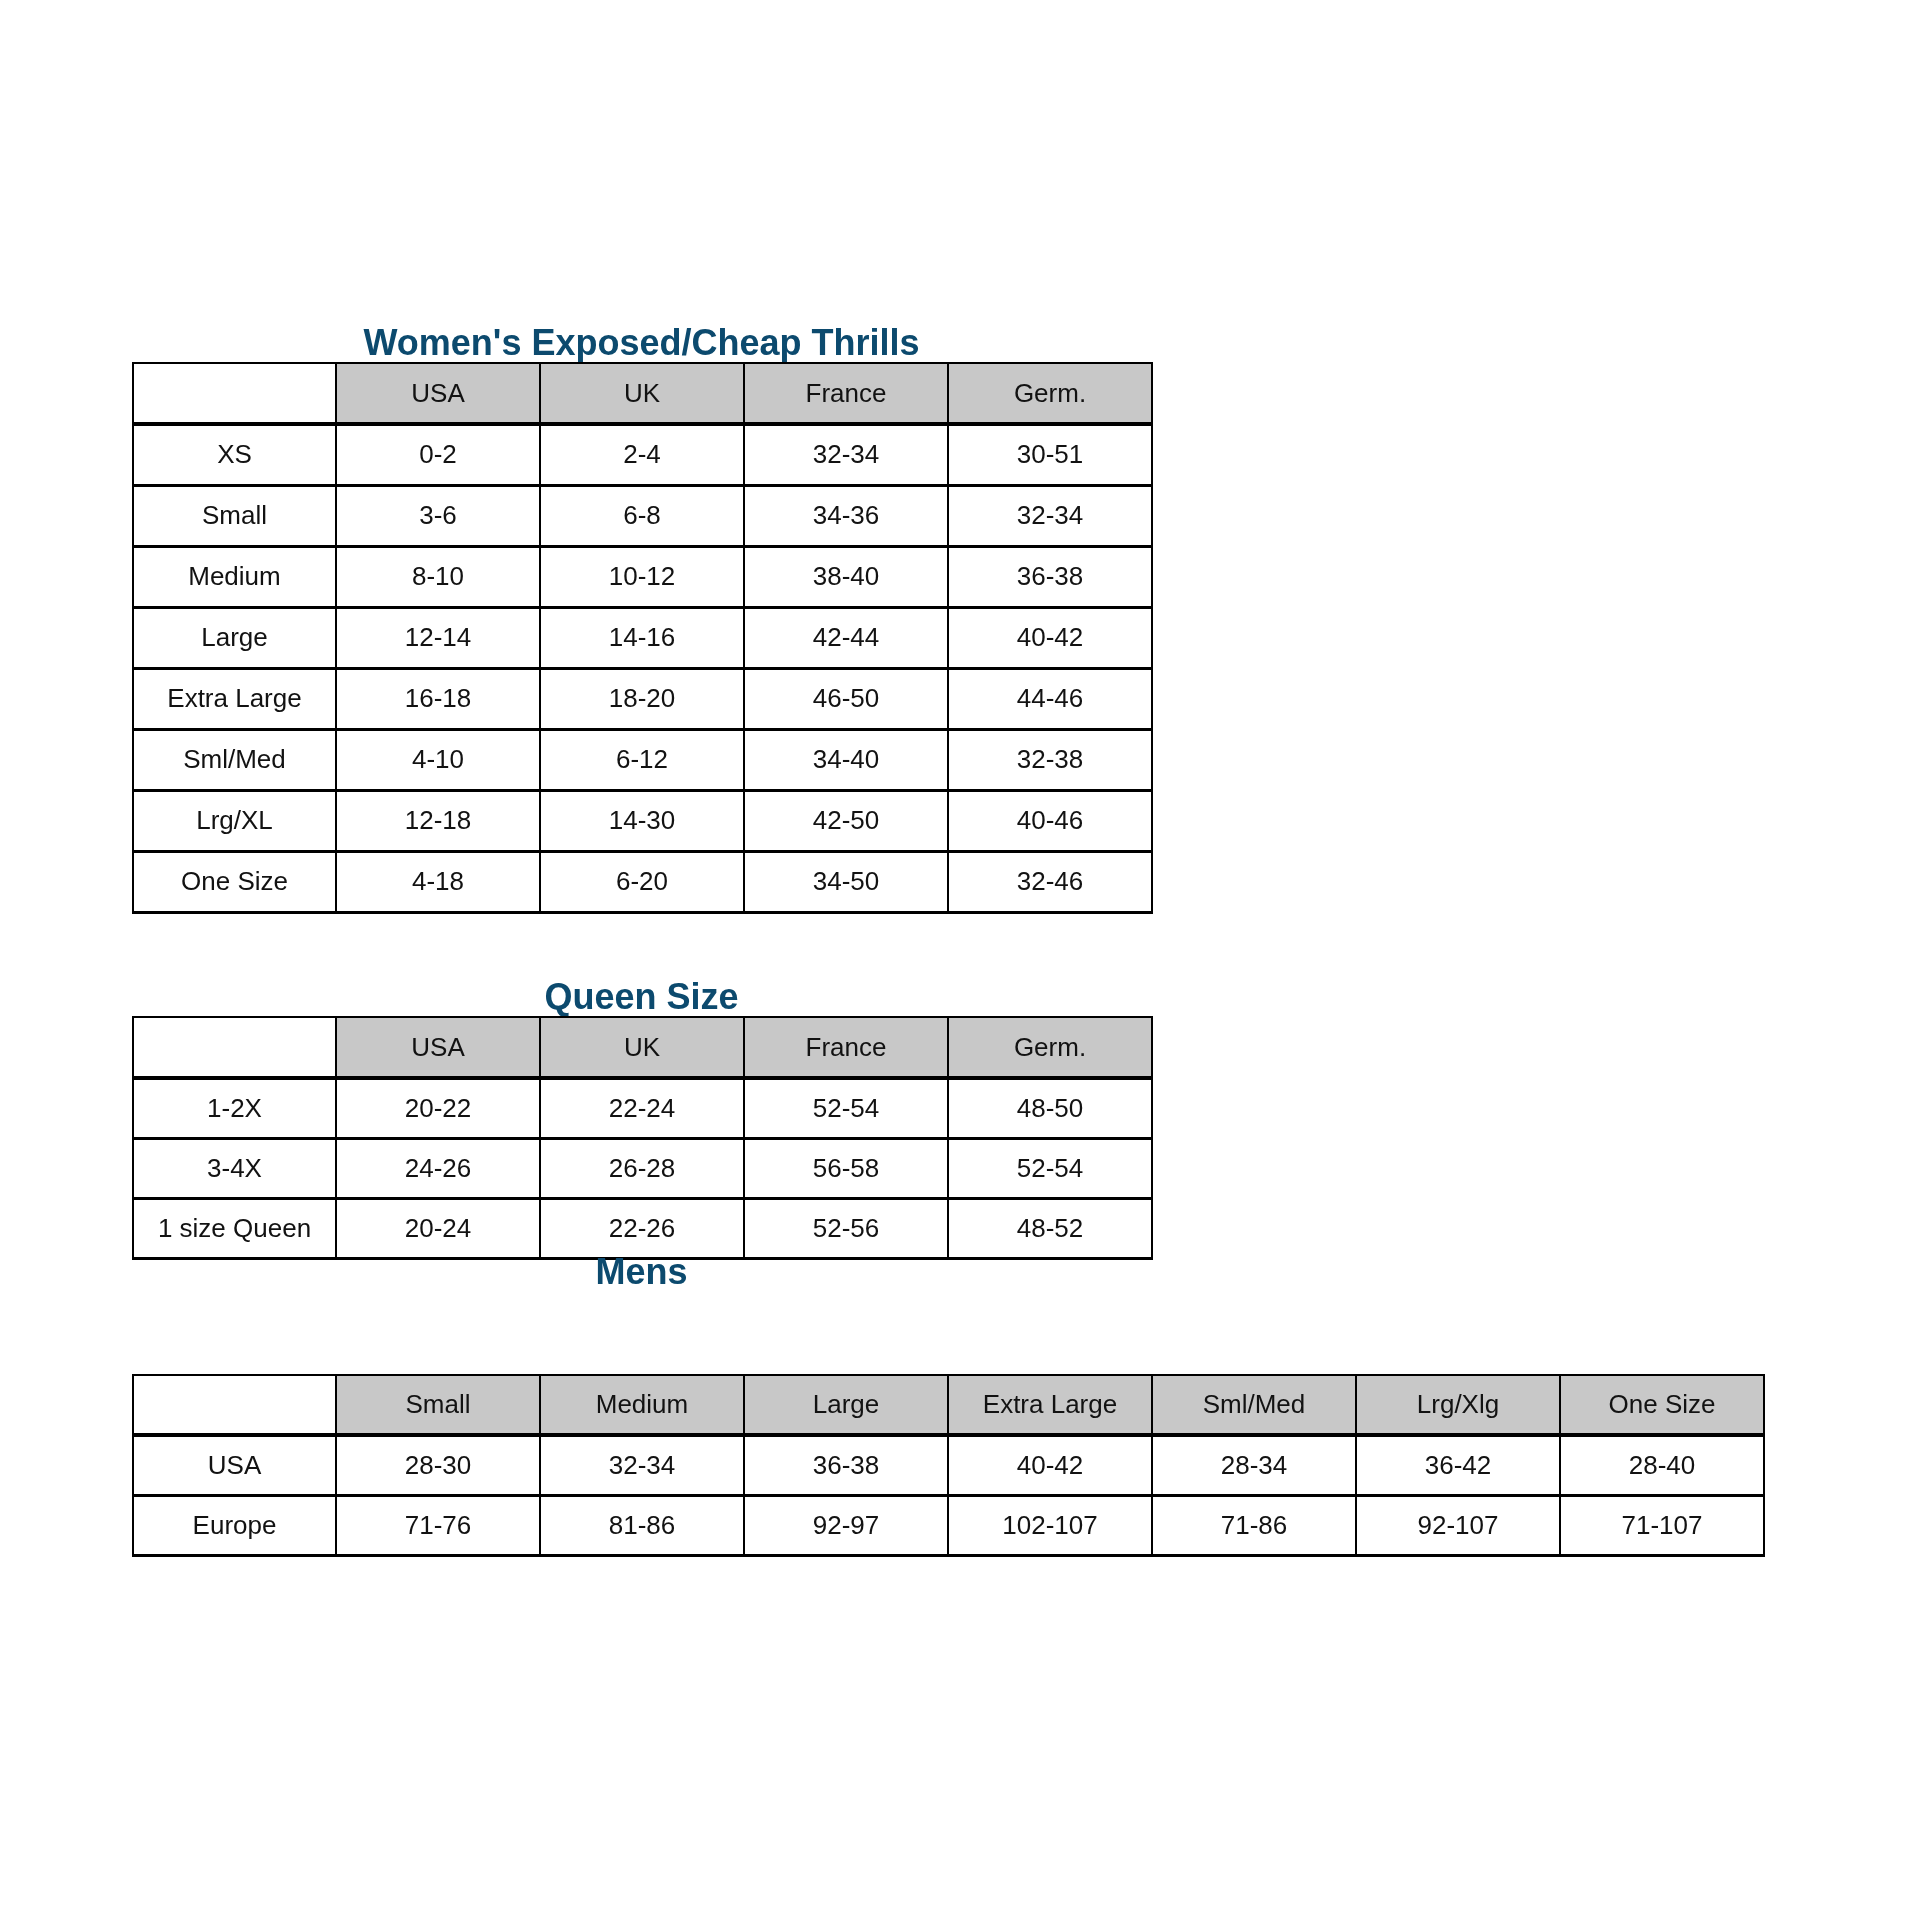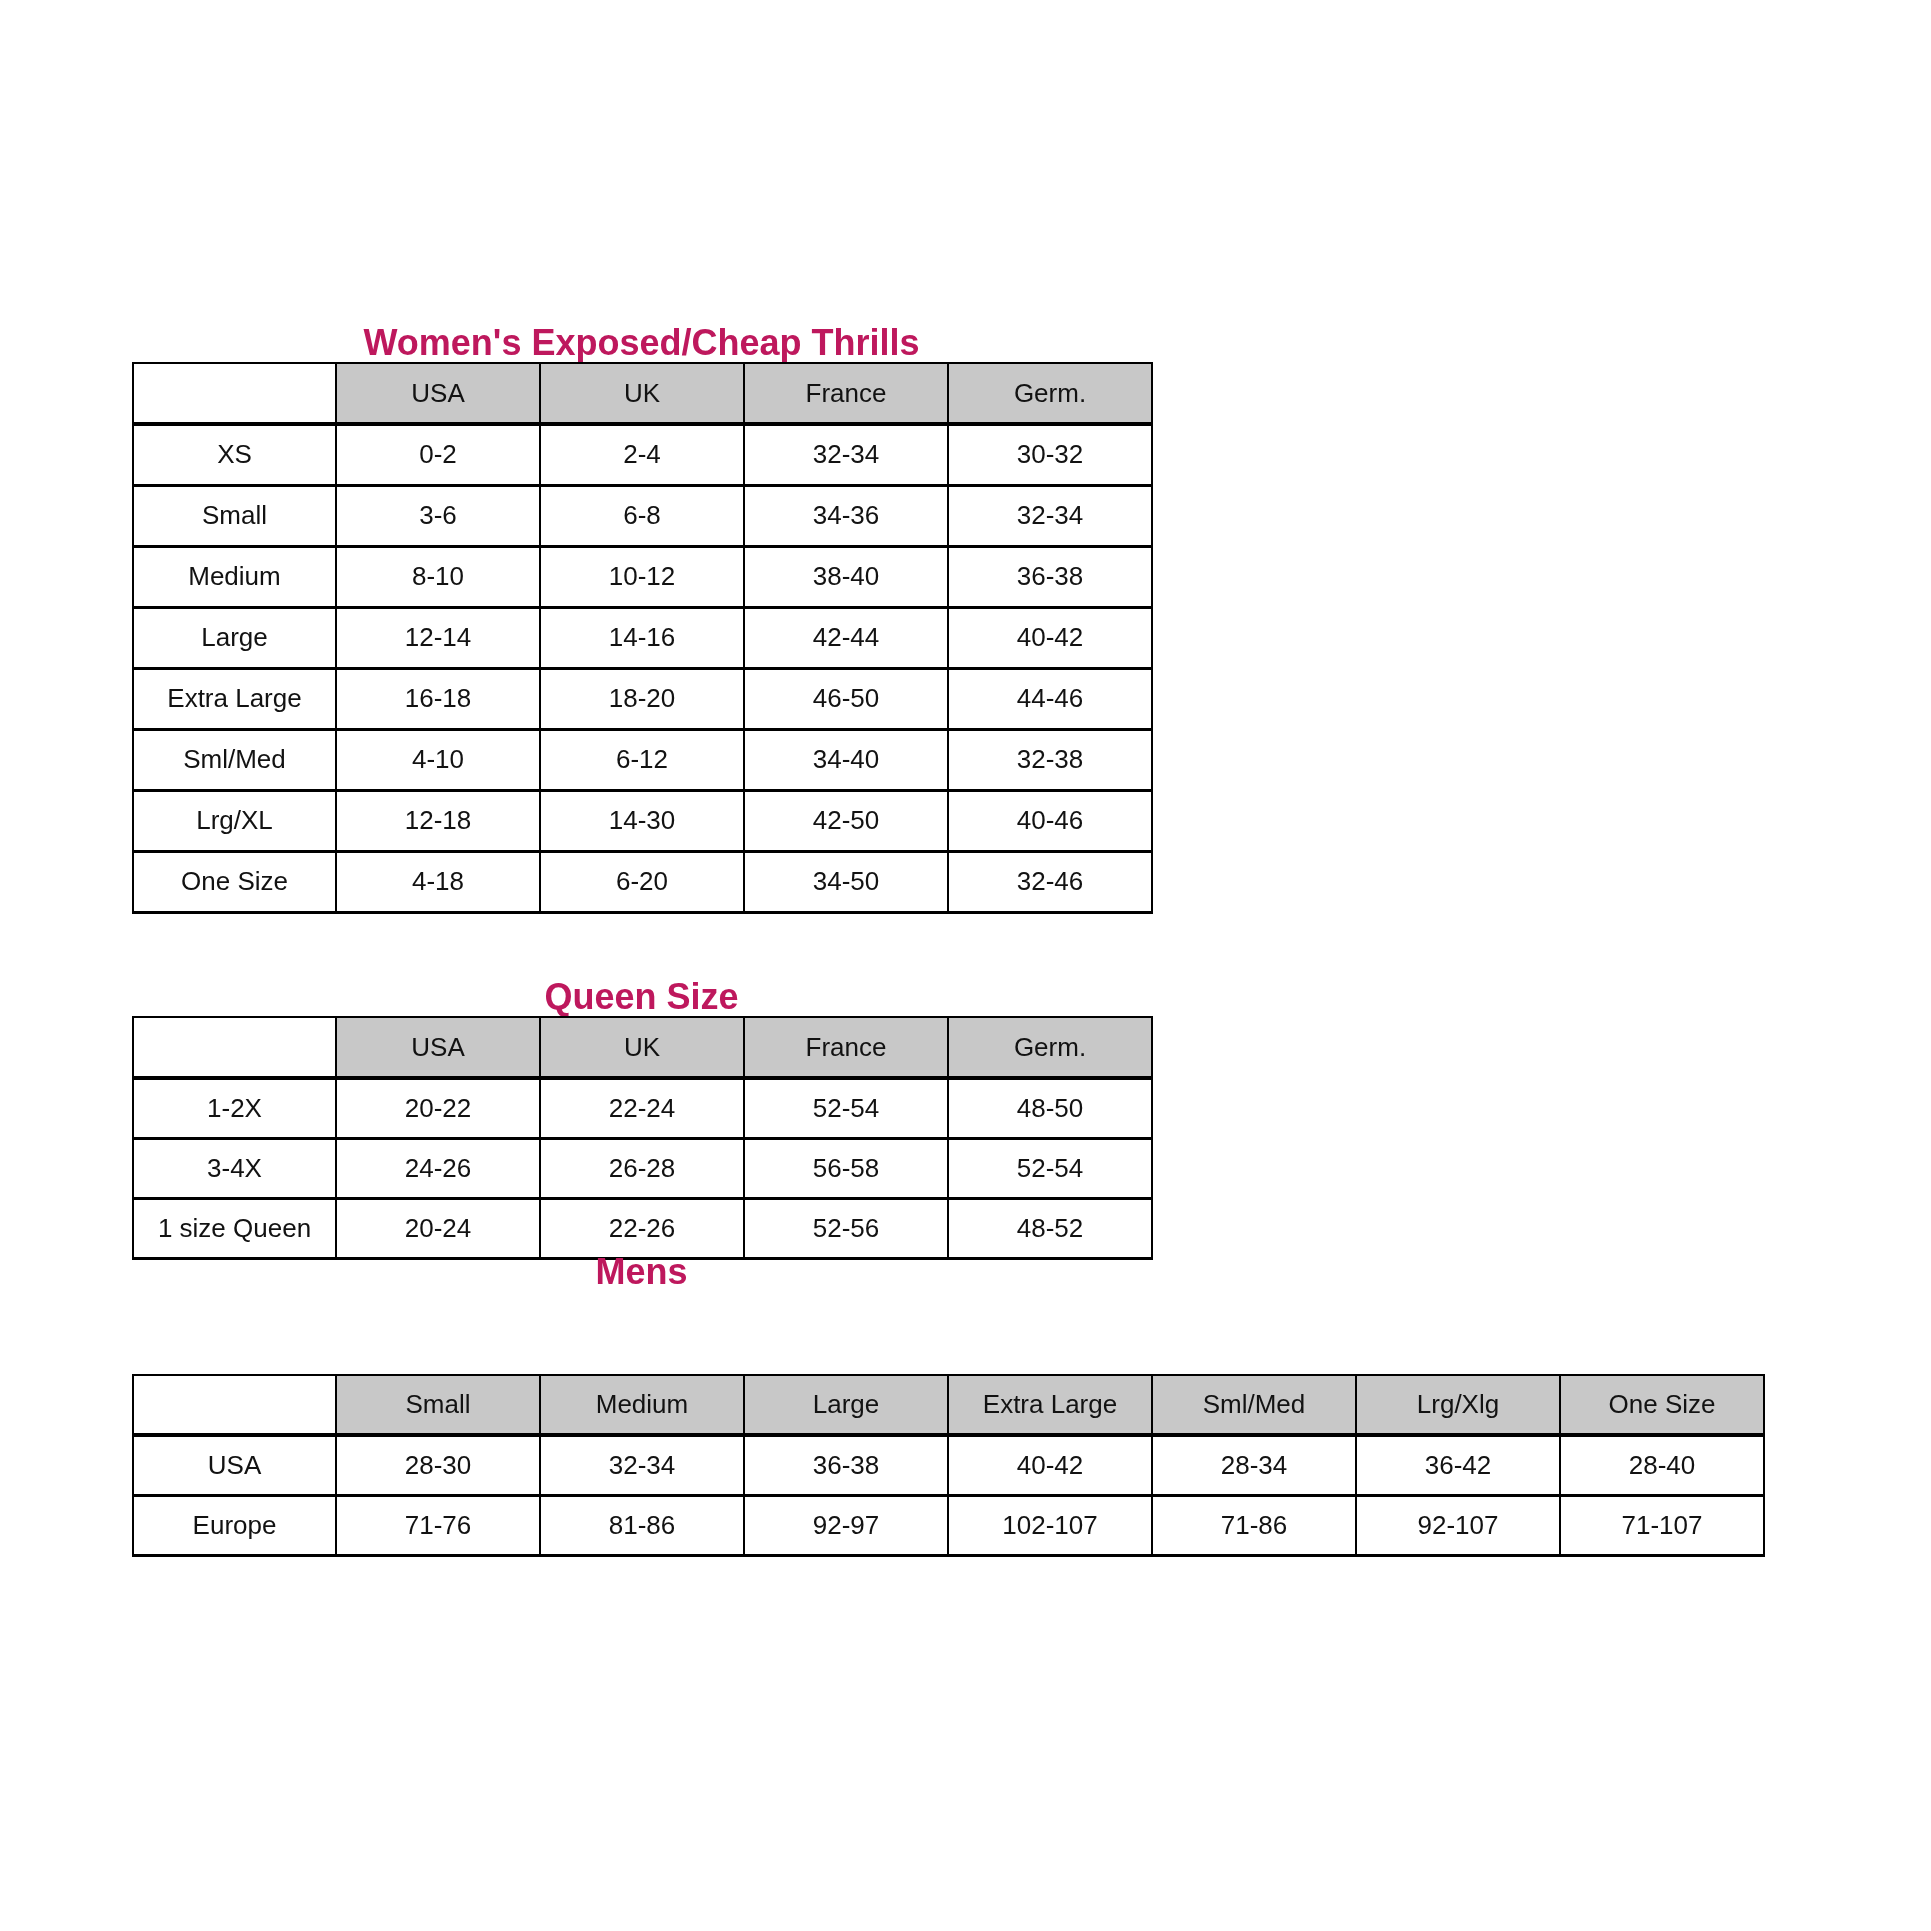--- a/index.html
+++ b/index.html
@@ -13,21 +13,21 @@
     overflow: hidden;
   }
   .tbl-title {
     position: absolute;
     left: 132px;
     width: 1019px;
     text-align: center;
     font-weight: bold;
     font-size: 36px;
     line-height: 39px;
-    color: #be185d;
+    color: #0c4a6e;
     white-space: nowrap;
   }
   .title-women { top: 323px; }
   .title-queen { top: 977px; text-align: center; }
   .title-mens  { top: 1252px; }
 
   table.sizes {
     position: absolute;
     border-collapse: collapse;
     table-layout: fixed;
@@ -87,21 +87,21 @@
         <td class="hdr">USA</td>
         <td class="hdr">UK</td>
         <td class="hdr">France</td>
         <td class="hdr">Germ.</td>
       </tr>
       <tr class="data first">
         <td class="lbl">XS</td>
         <td class="val">0-2</td>
         <td class="val">2-4</td>
         <td class="val">32-34</td>
-        <td class="val">30-32</td>
+        <td class="val">30-51</td>
       </tr>
       <tr class="data">
         <td class="lbl">Small</td>
         <td class="val">3-6</td>
         <td class="val">6-8</td>
         <td class="val">34-36</td>
         <td class="val">32-34</td>
       </tr>
       <tr class="data">
         <td class="lbl">Medium</td>

